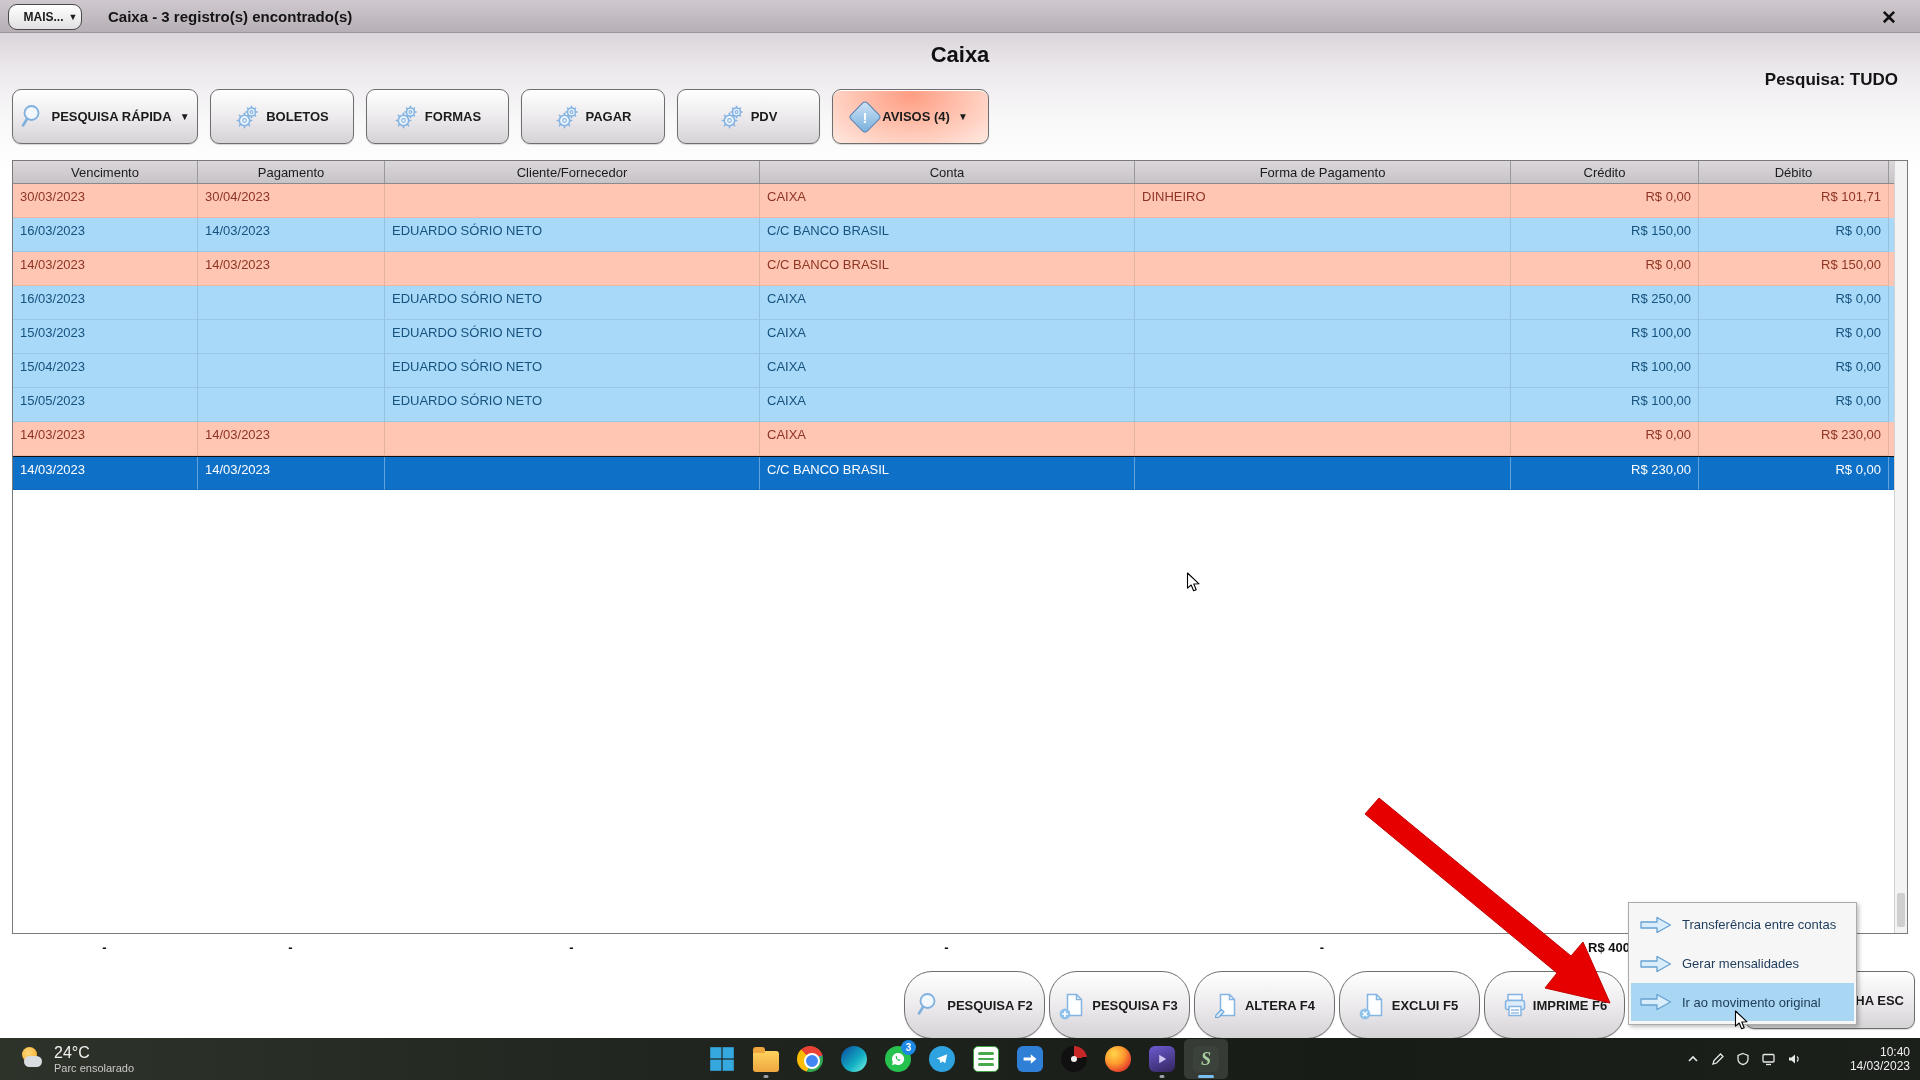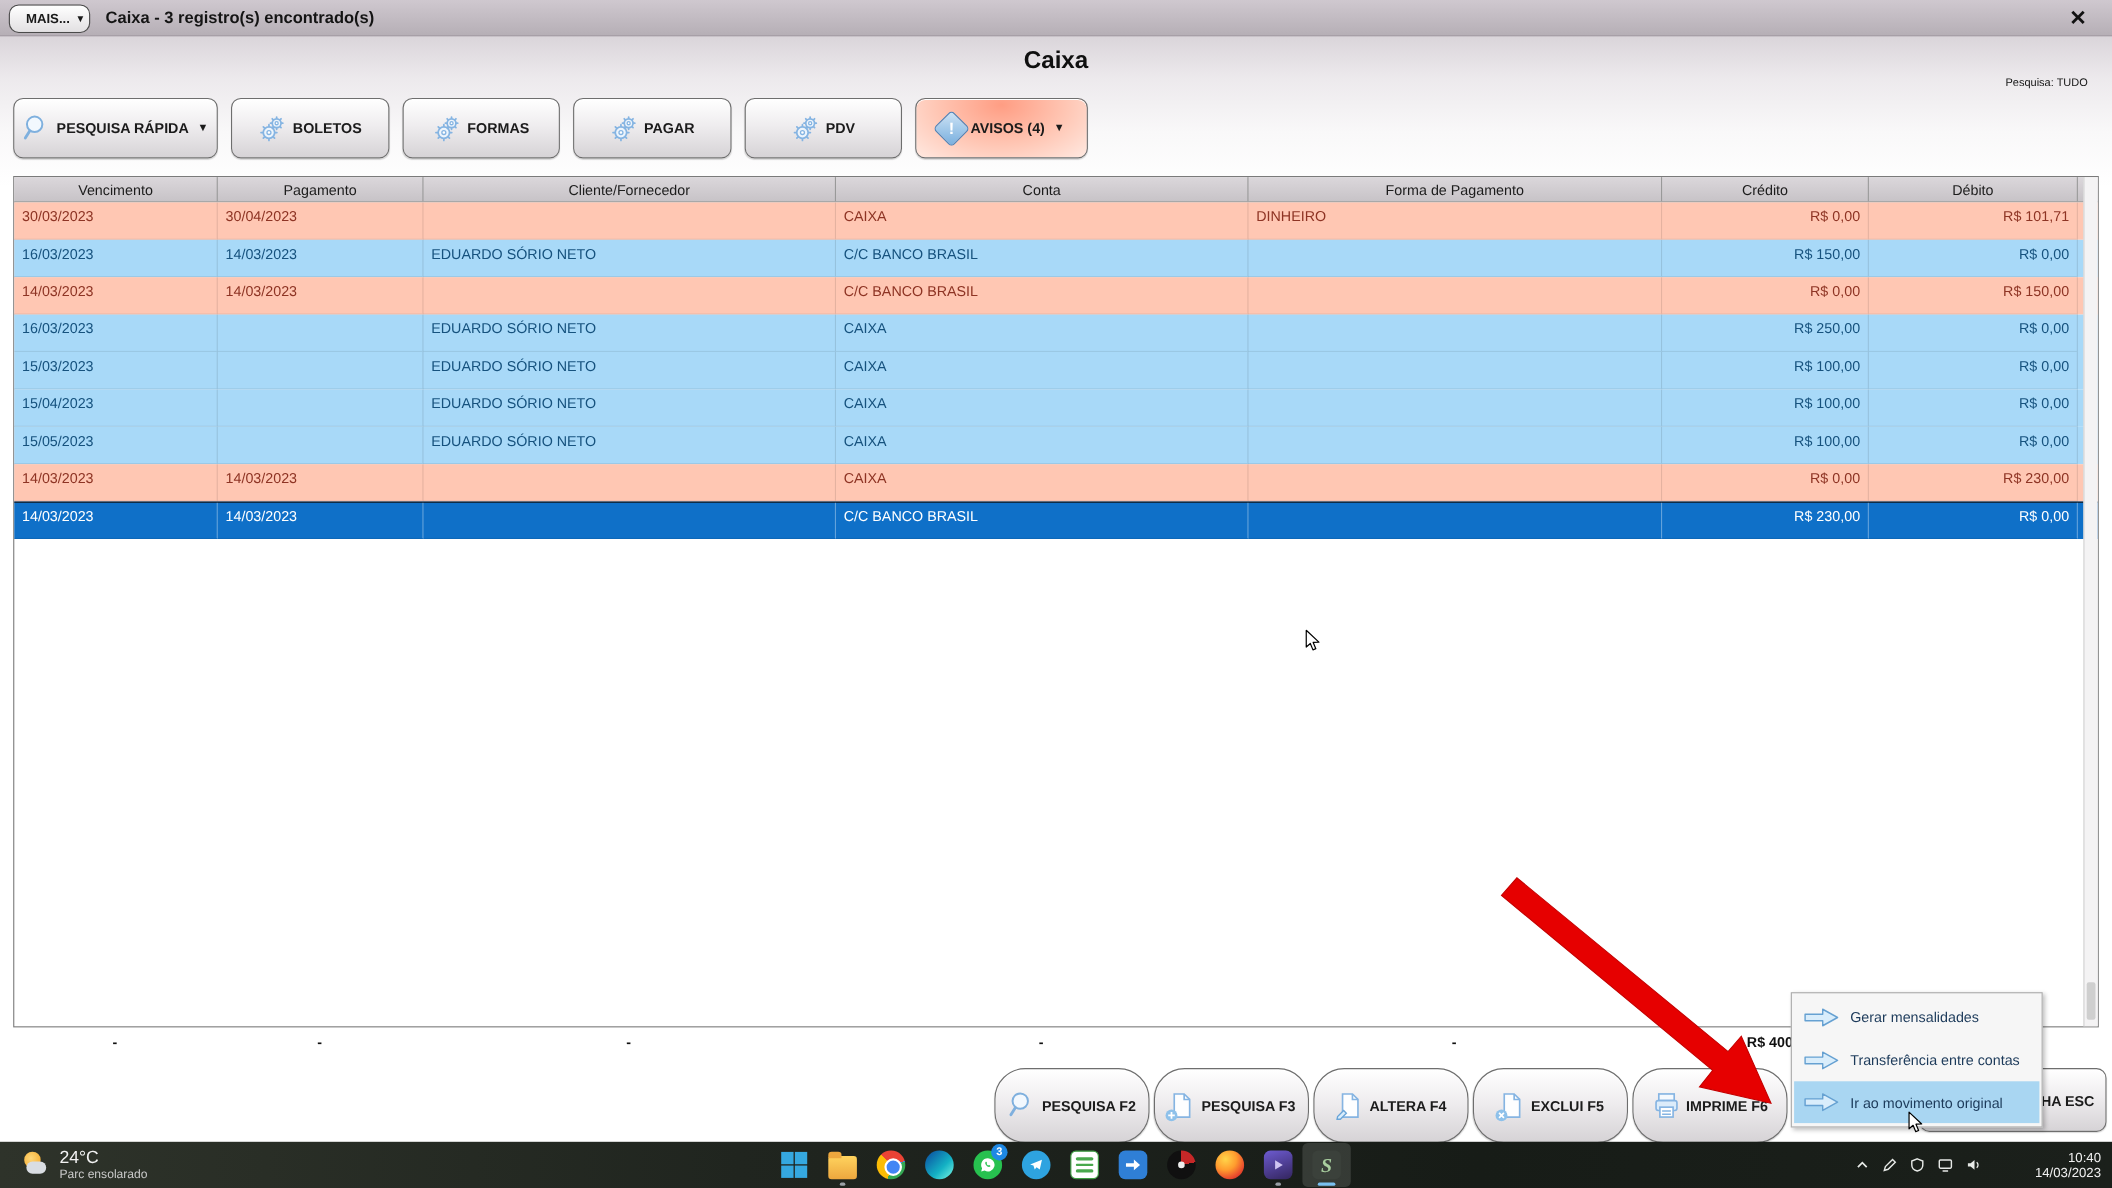--- a/index.html
+++ b/index.html
@@ -10,29 +10,29 @@
 
   
   .titlebar { position:absolute; left:0; top:0; width:1920px; height:33px;
     background:linear-gradient(180deg,#cfc8cf,#b6afb6); border-bottom:1px solid #9c959c;
     display:flex; align-items:center; }
   .mais-btn { position:absolute; left:8px; top:4px; width:74px; height:26px;
     background:linear-gradient(180deg,#ffffff,#e2e0e2); border:1px solid #4a4a4a;
     border-radius:9px; font-weight:bold; font-size:12px; color:#1a1a1a;
     display:flex; align-items:center; justify-content:center; gap:5px;padding-left:11px; }
   .mais-btn .dd { font-size:9px; }
-  .win-title { position:absolute; left:96px; top:0; height:33px; display:flex; align-items:center;
+  .win-title { position:absolute; left:108px; top:0; height:33px; display:flex; align-items:center;
     font-weight:bold; font-size:15px; color:#141414; }
   .close-x { position:absolute; right:18px; top:4px; width:26px; height:26px;
     font-weight:bold; font-size:19px; color:#111; display:flex; align-items:center; justify-content:center; cursor:default; }
 
   
   .page-heading { position:absolute; left:0; top:42px; width:1920px; text-align:center;
     font-weight:bold; font-size:22px; color:#101010; }
-  .search-scope { position:absolute; right:22px; top:70px; font-weight:normal; font-size:10px; color:#141414; }
+  .search-scope { position:absolute; right:22px; top:70px; font-weight:bold; font-size:17px; color:#141414; }
 
   
   .btn3d { border:1px solid #6e6e6e; border-radius:9px;
     background:linear-gradient(180deg,#ffffff 0%,#efedef 45%,#d6d3d6 100%);
     box-shadow:inset 0 1px 0 #fff, 0 1px 1px rgba(0,0,0,.15);
     display:flex; align-items:center; justify-content:center; gap:5px;
     font-weight:bold; font-size:13px; color:#1b1b1b; }
   .btn3d .dd { font-size:10px; margin-left:3px; }
   .btn-alert { background:radial-gradient(ellipse at 50% 10%, #ff9d83 0%, #ffc7b5 55%, #ffe9e1 100%); }
 
@@ -416,27 +416,27 @@
   </div>
   <div class="btn3d btn-fecha">
     <span>FECHA ESC</span>
   </div>
 
   <div class="ctx-menu">
     <div class="ctx-item">
       <svg width="34" height="20">
           <use href="#sym-blockarrow"></use>
         </svg>
-      <span>Gerar mensalidades</span>
+      <span>Transferência entre contas</span>
     </div>
     <div class="ctx-item">
       <svg width="34" height="20">
           <use href="#sym-blockarrow"></use>
         </svg>
-      <span>Transferência entre contas</span>
+      <span>Gerar mensalidades</span>
     </div>
     <div class="ctx-item hl">
       <svg width="34" height="20">
           <use href="#sym-blockarrow"></use>
         </svg>
       <span>Ir ao movimento original</span>
     </div>
   </div>
 
   <svg class="overlay z50">

